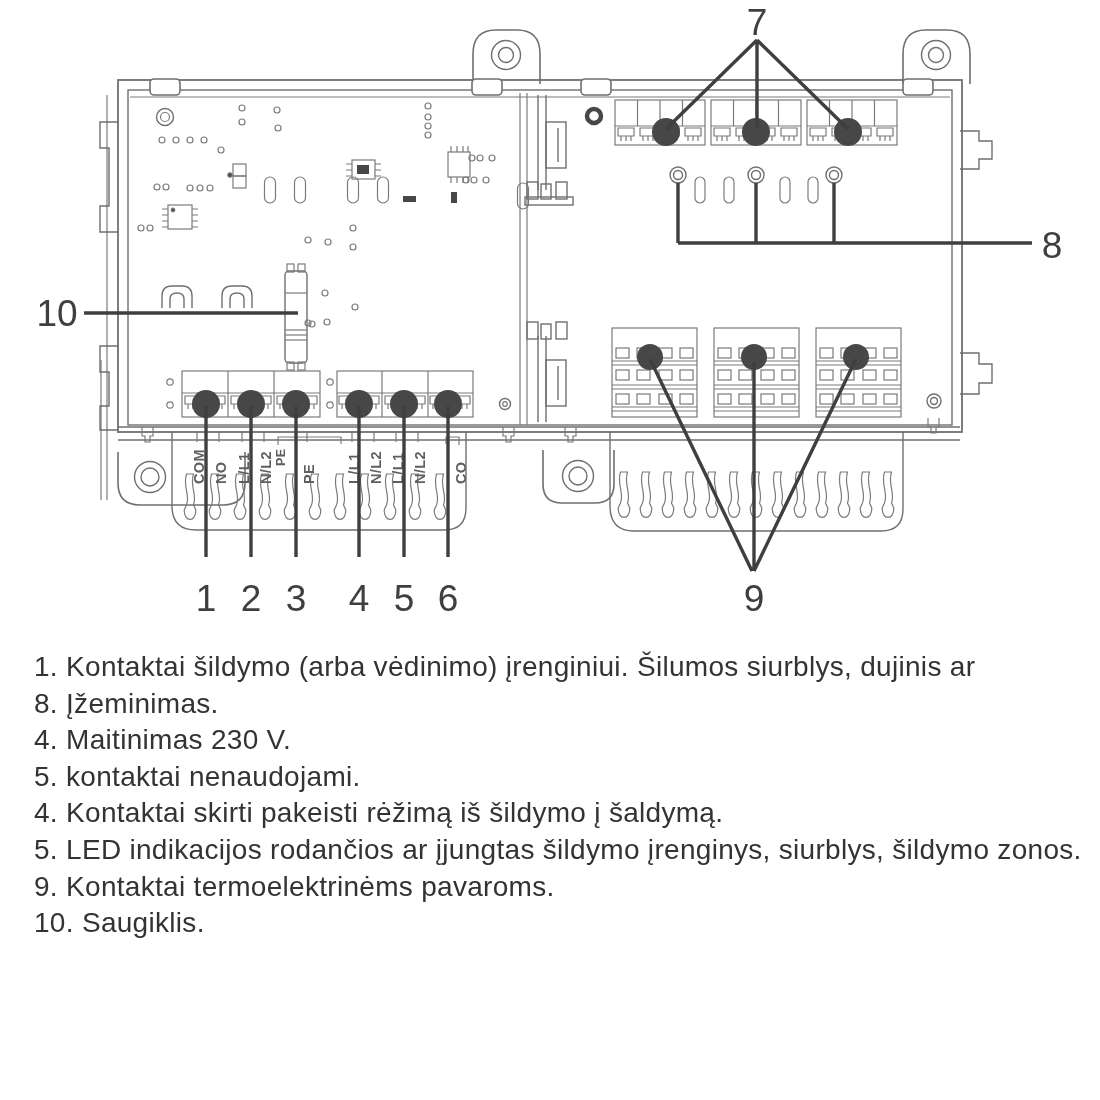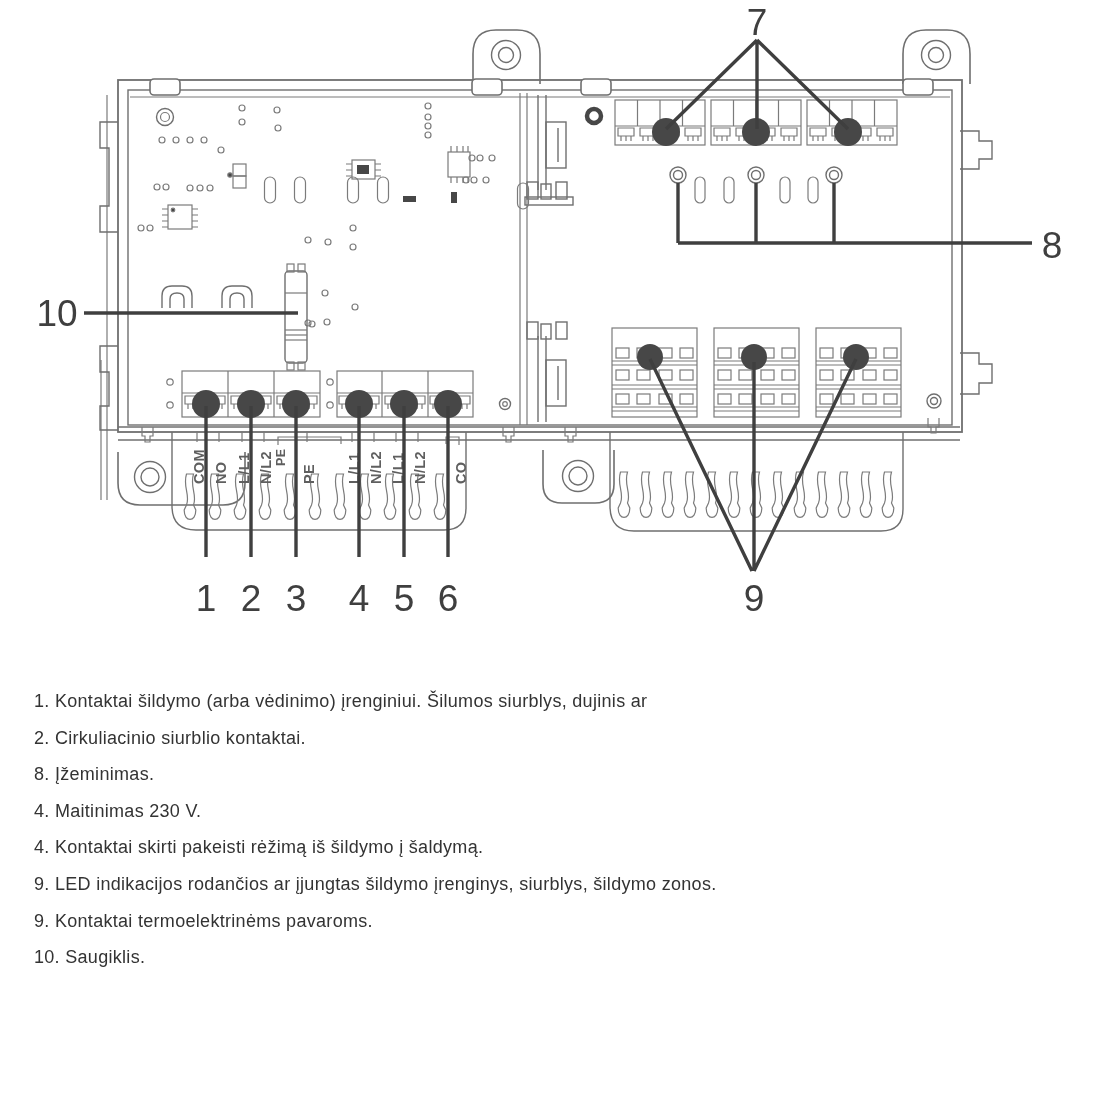--- a/index.html
+++ b/index.html
@@ -13,22 +13,22 @@
   
   .s  {stroke:var(--line);fill:none;stroke-width:1.8;}
   .s1 {stroke:var(--line);fill:none;stroke-width:1.4;}
   .sw {stroke:var(--line);fill:#fff;stroke-width:1.6;}
   .d  {stroke:var(--detail);fill:none;stroke-width:1.2;}
   .co {stroke:var(--callout);stroke-width:3.4;fill:none;}
   .dot{fill:var(--dot);stroke:none;}
   .num{font:400 37px "Liberation Sans",sans-serif;fill:var(--callout);}
   .tlabel{font:700 14.5px "Liberation Sans",sans-serif;fill:var(--label);letter-spacing:.4px;}
   .tlabel.small{font-size:12.5px;}
-  .legend{position:absolute;left:34px;top:683px;width:1030px;color:var(--text);
-          font-size:18px;line-height:36.6px;letter-spacing:.3px;}
+  .legend{position:absolute;left:34px;top:649px;width:1030px;color:var(--text);
+          font-size:28px;line-height:36.6px;letter-spacing:.3px;}
   .legend-line{white-space:nowrap;}
 </style>
 </head>
 <body>
 
 <div class="page">
 <svg class="diagram" width="1100" height="632" viewBox="0 0 1100 632">
   <defs>
     <path id="fngr" d="M-3.5,0 C-7.5,13 0.5,21 -3.5,31 L-5.8,36 C-6,48.5 6,48.5 5.8,36 L3.5,31 C7.5,21 -0.5,13 3.5,0 Z"></path>
     <g id="tooth">
@@ -423,21 +423,21 @@
     <text class="num" x="448" y="611" text-anchor="middle">6</text>
     <text class="num" x="757" y="35" text-anchor="middle">7</text>
     <text class="num" x="1052" y="258" text-anchor="middle">8</text>
     <text class="num" x="754" y="611" text-anchor="middle">9</text>
     <text class="num" x="57" y="326" text-anchor="middle">10</text>
   </g>
 </svg>
 
 <div class="legend">
   <div class="legend-line">1. Kontaktai šildymo (arba vėdinimo) įrenginiui. Šilumos siurblys, dujinis ar</div>
-  <div class="legend-line">2. Cirkuliacinio siurblio kontaktai.</div>
   <div class="legend-line">8. Įžeminimas.</div>
   <div class="legend-line">4. Maitinimas 230 V.</div>
+  <div class="legend-line">5. kontaktai nenaudojami.</div>
   <div class="legend-line">4. Kontaktai skirti pakeisti rėžimą iš šildymo į šaldymą.</div>
-  <div class="legend-line">9. LED indikacijos rodančios ar įjungtas šildymo įrenginys, siurblys, šildymo zonos.</div>
+  <div class="legend-line">5. LED indikacijos rodančios ar įjungtas šildymo įrenginys, siurblys, šildymo zonos.</div>
   <div class="legend-line">9. Kontaktai termoelektrinėms pavaroms.</div>
   <div class="legend-line">10. Saugiklis.</div>
 </div>
 </div>
 
 </body></html>

